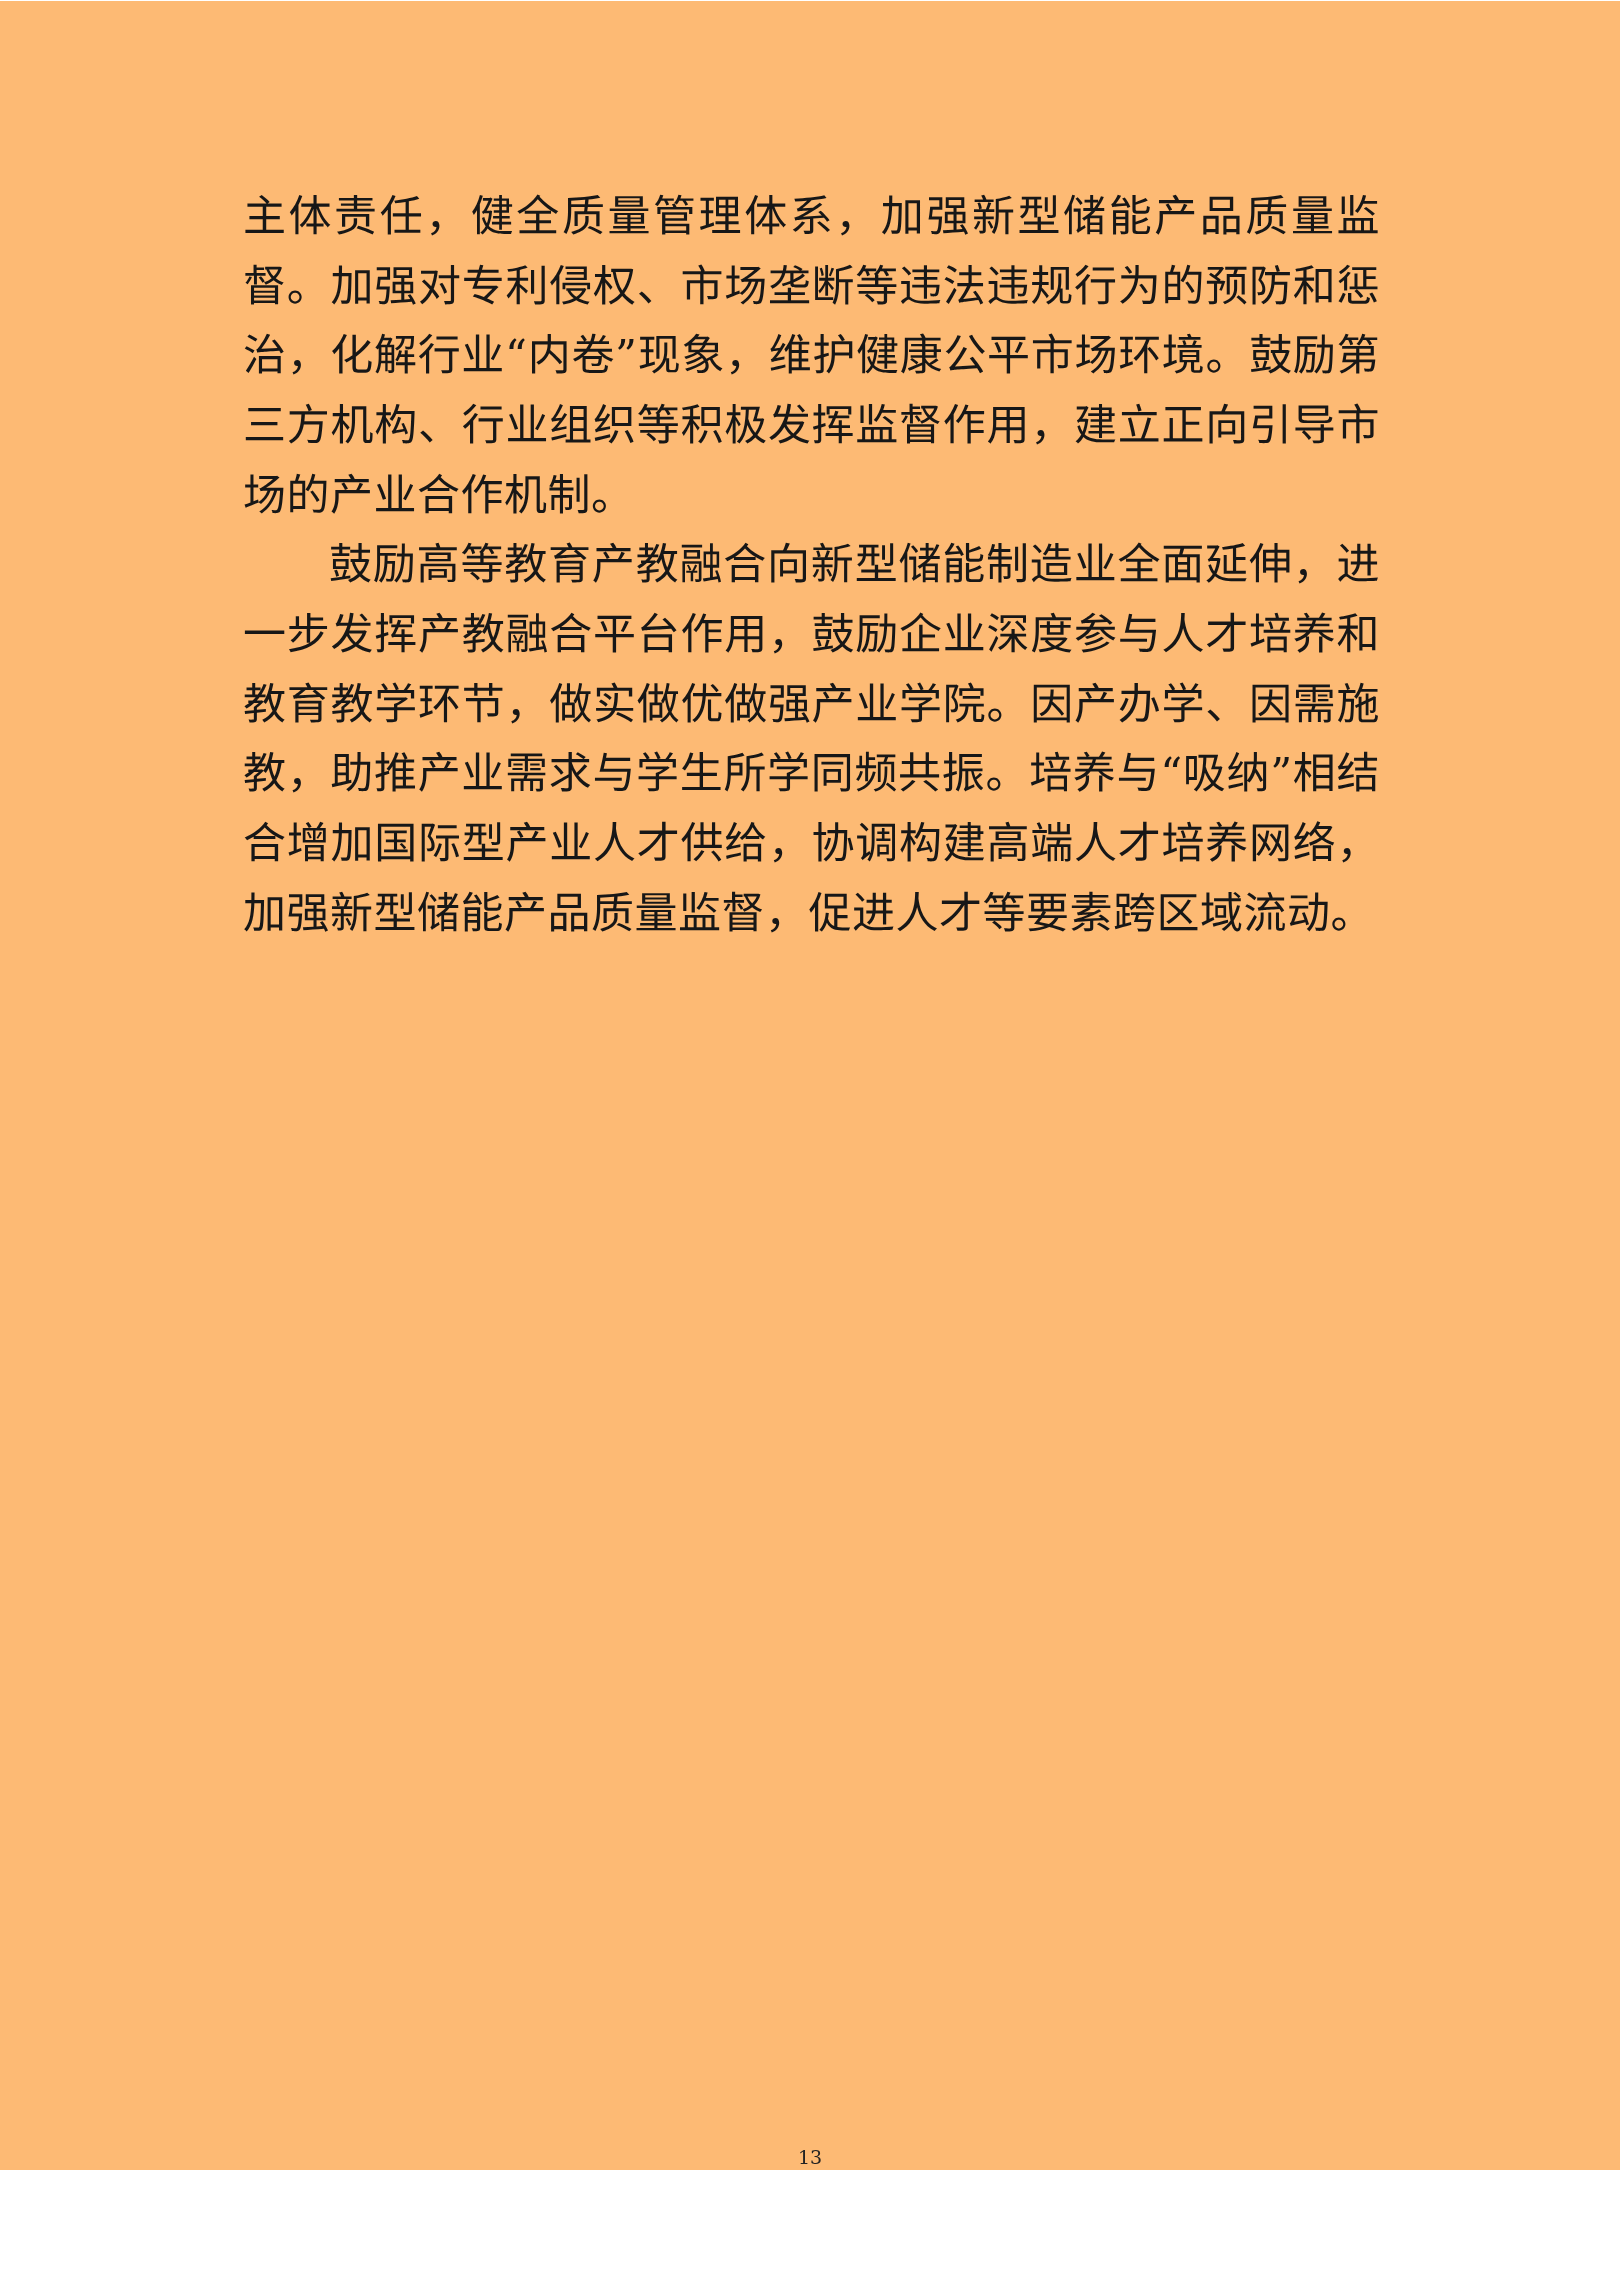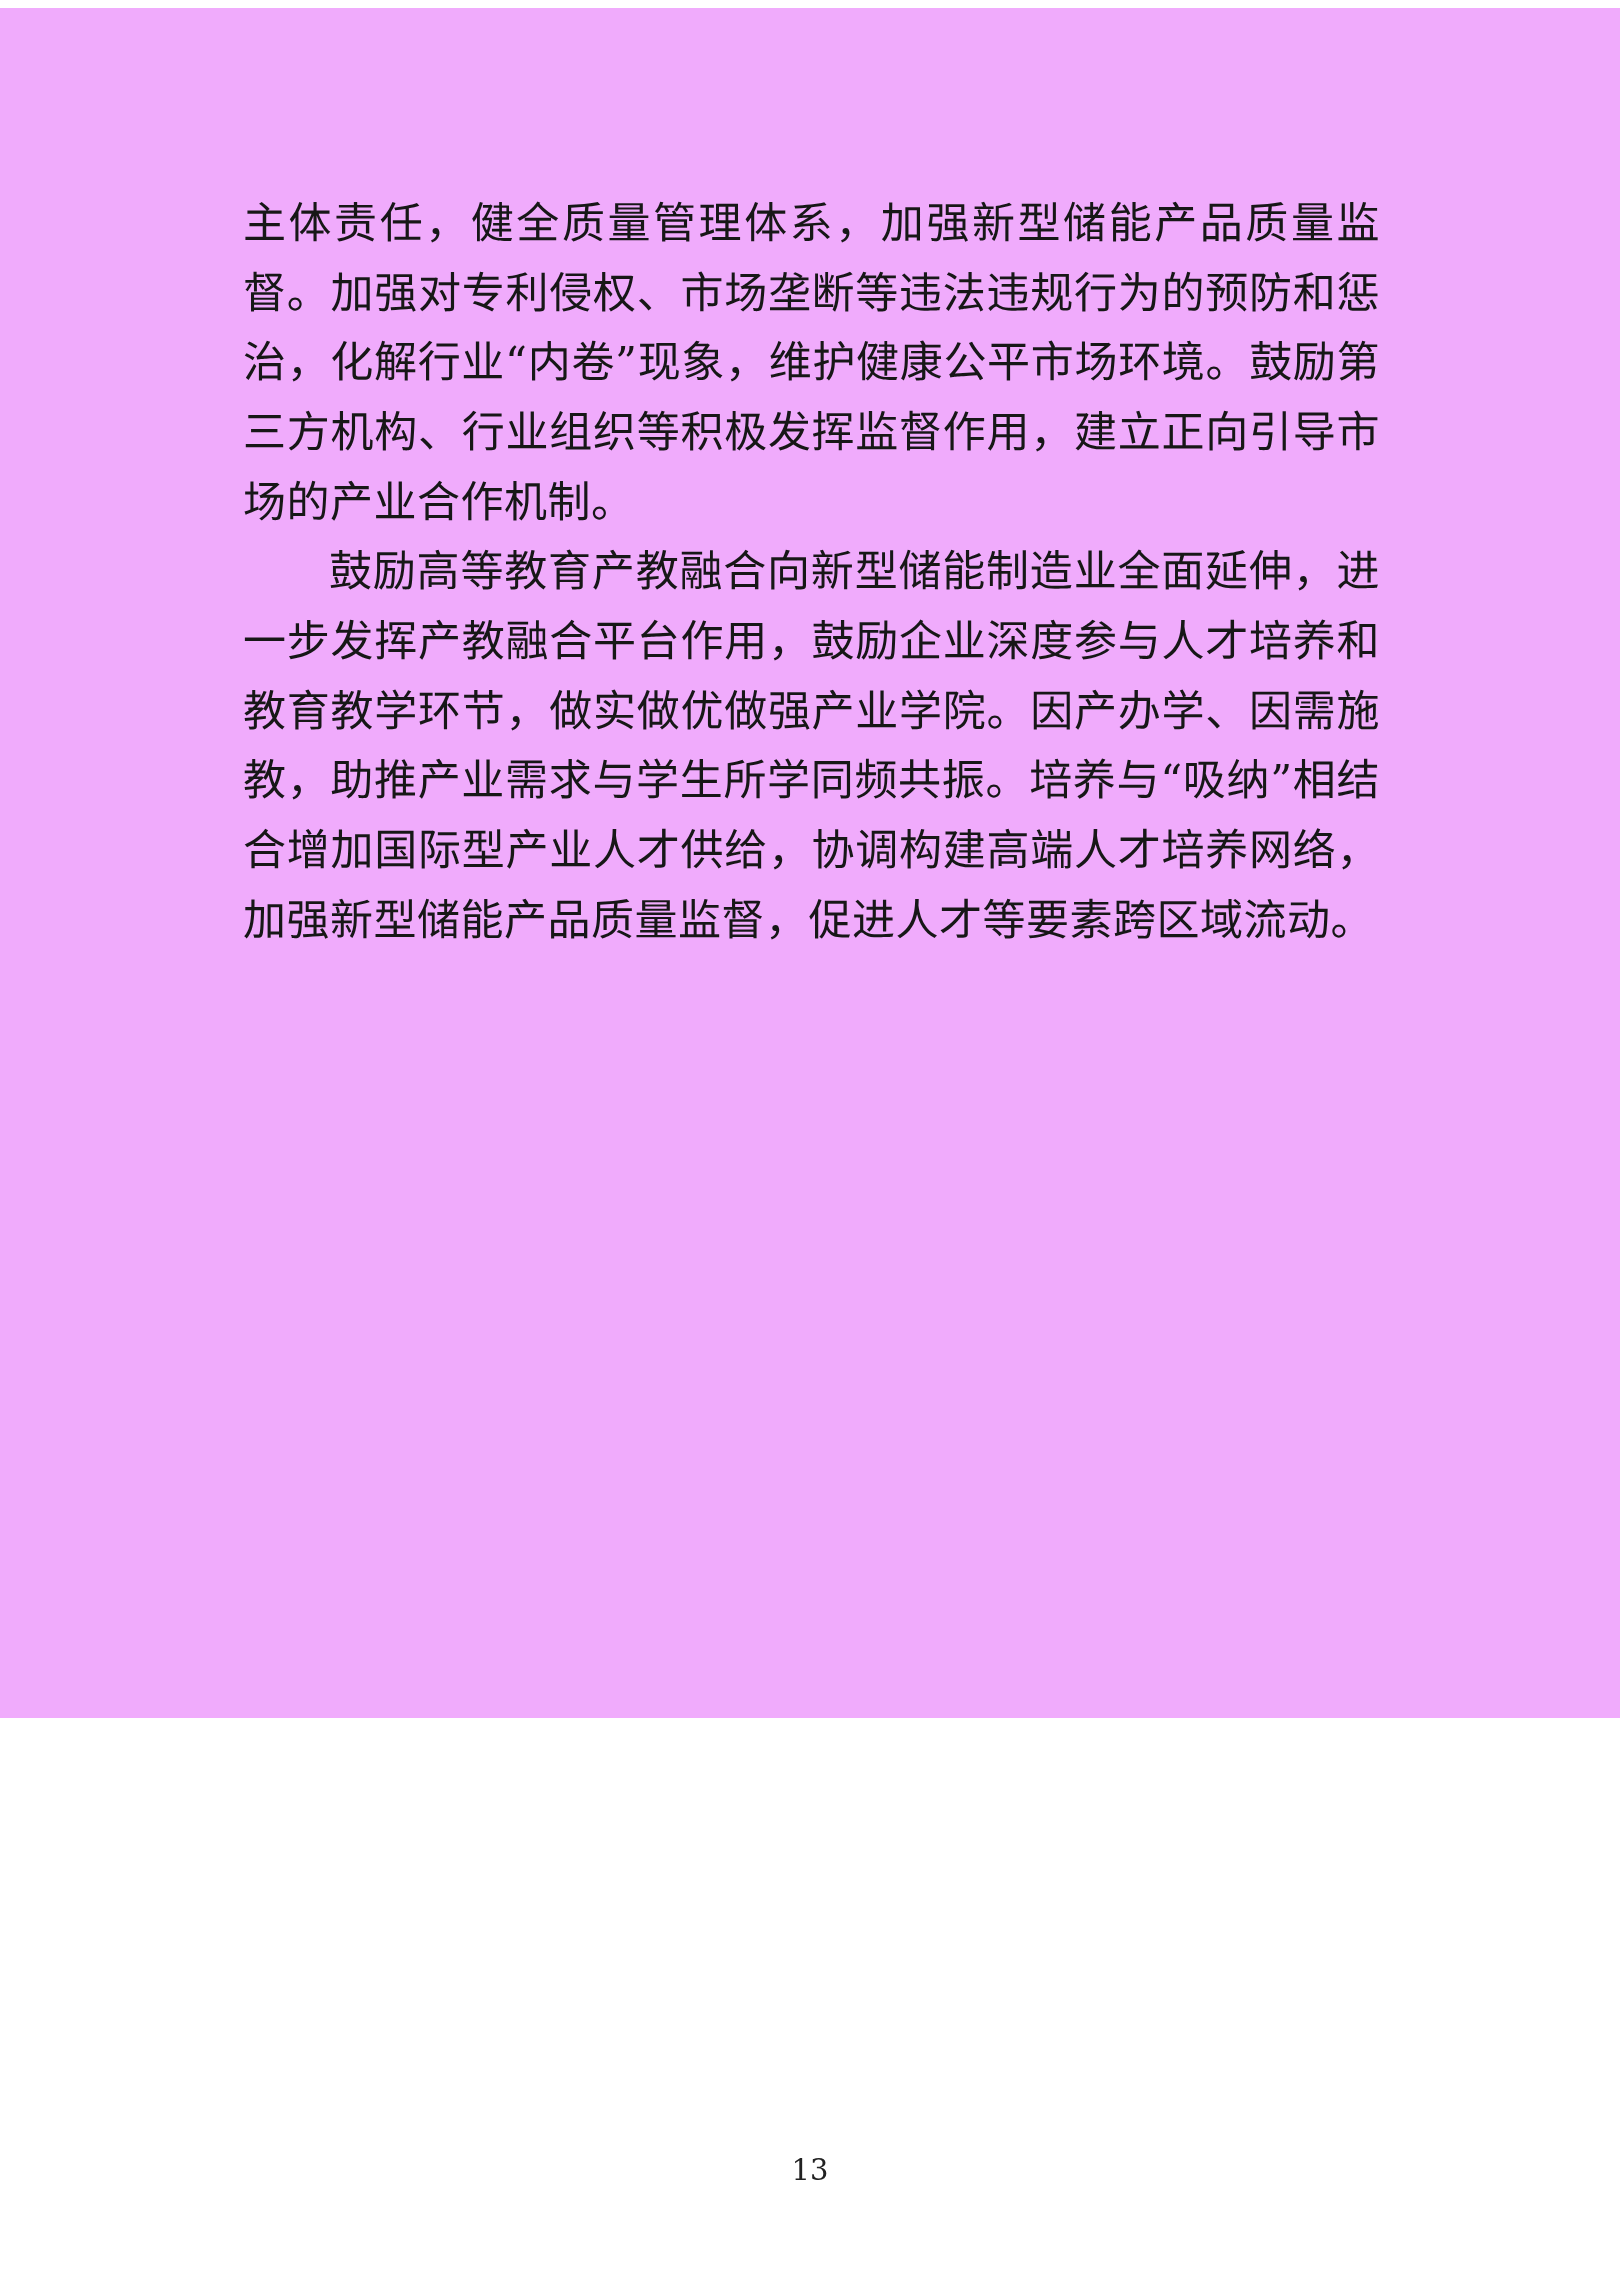--- a/index.html
+++ b/index.html
@@ -12,25 +12,25 @@
     width: 1620px;
     height: 2293px;
     position: relative;
     font-family: "DejaVu Serif", "Liberation Serif", serif;
     color: #1a1a1a;
     overflow: hidden;
   }
 
   .page {
     position: absolute;
-    top: 8px;
+    top: 1px;
     left: 0;
     width: 1620px;
-    height: 1710px;
-    background: #f0abfc;
+    height: 2169px;
+    background: #fdba74;
   }
 
   .content {
     position: absolute;
     left: 243px;
     top: 181px;
     width: 1137px;
   }
 
   .para {
@@ -63,21 +63,21 @@
 
   .footer {
     position: absolute;
     left: 0;
     top: 2145px;
     width: 1620px;
     text-align: center;
   }
 
   .page-number {
-    font-size: 29px;
+    font-size: 19px;
     color: #222222;
     font-family: "DejaVu Serif", "Liberation Serif", serif;
   }
 </style>
 </head>
 <body>
 
 <div class="page">
 
   <div class="content">

